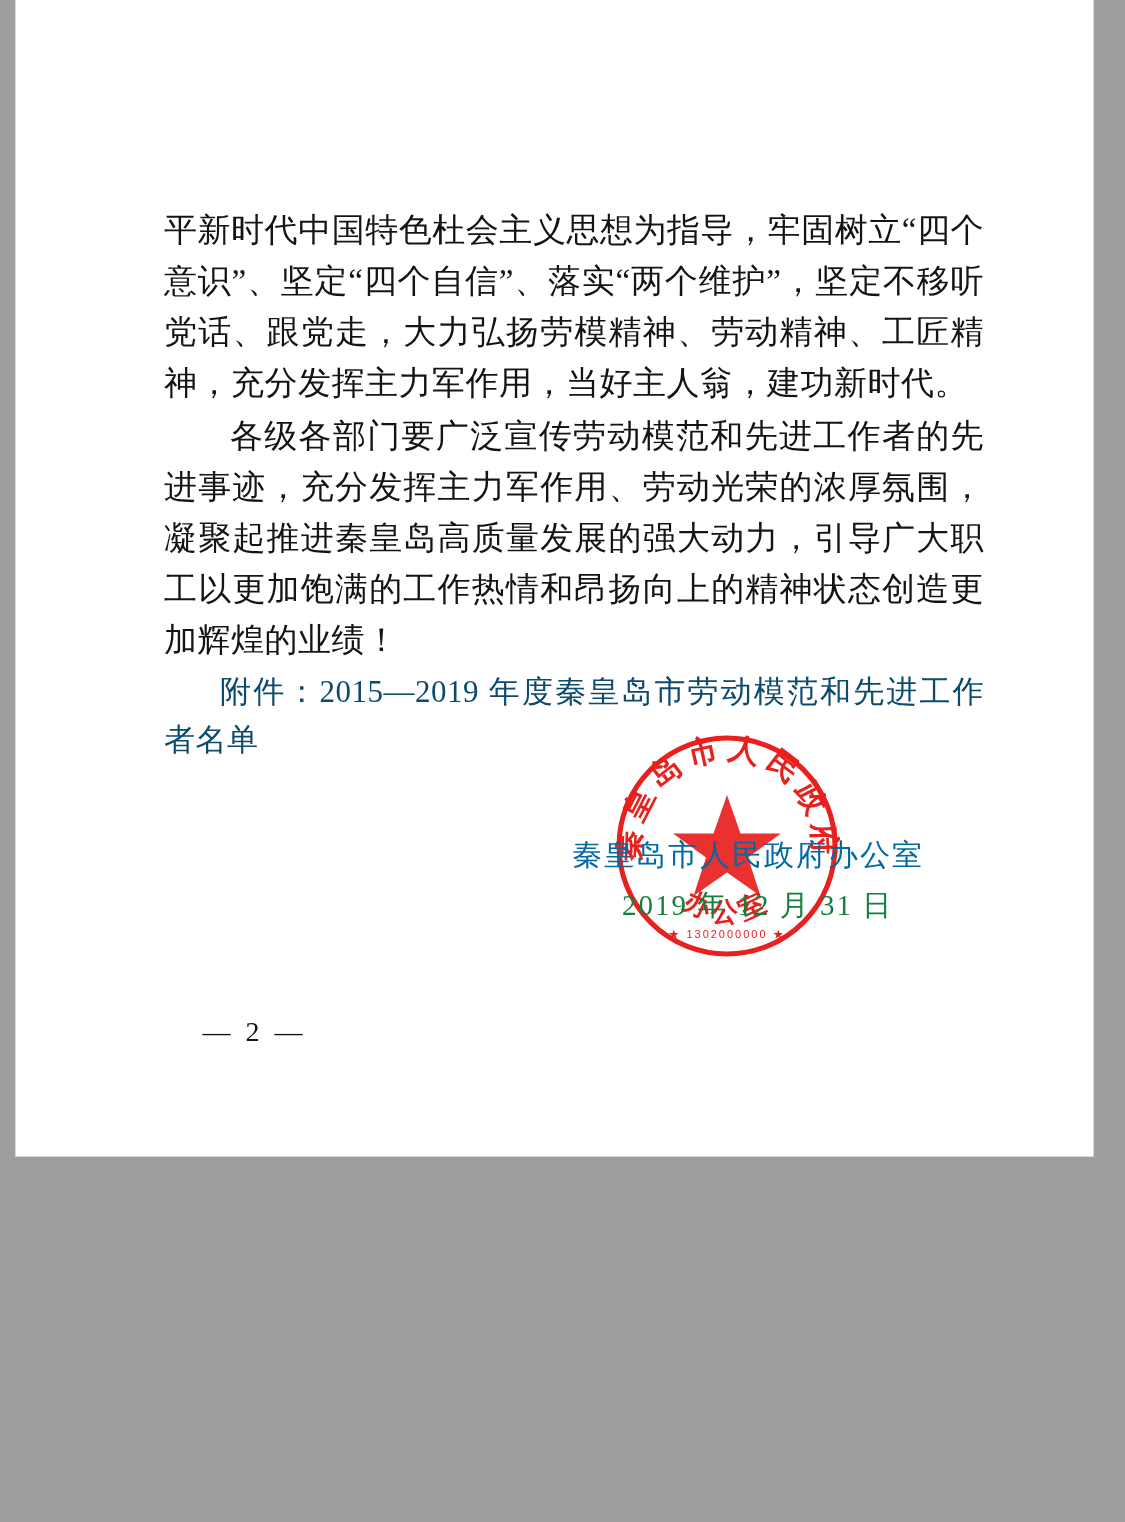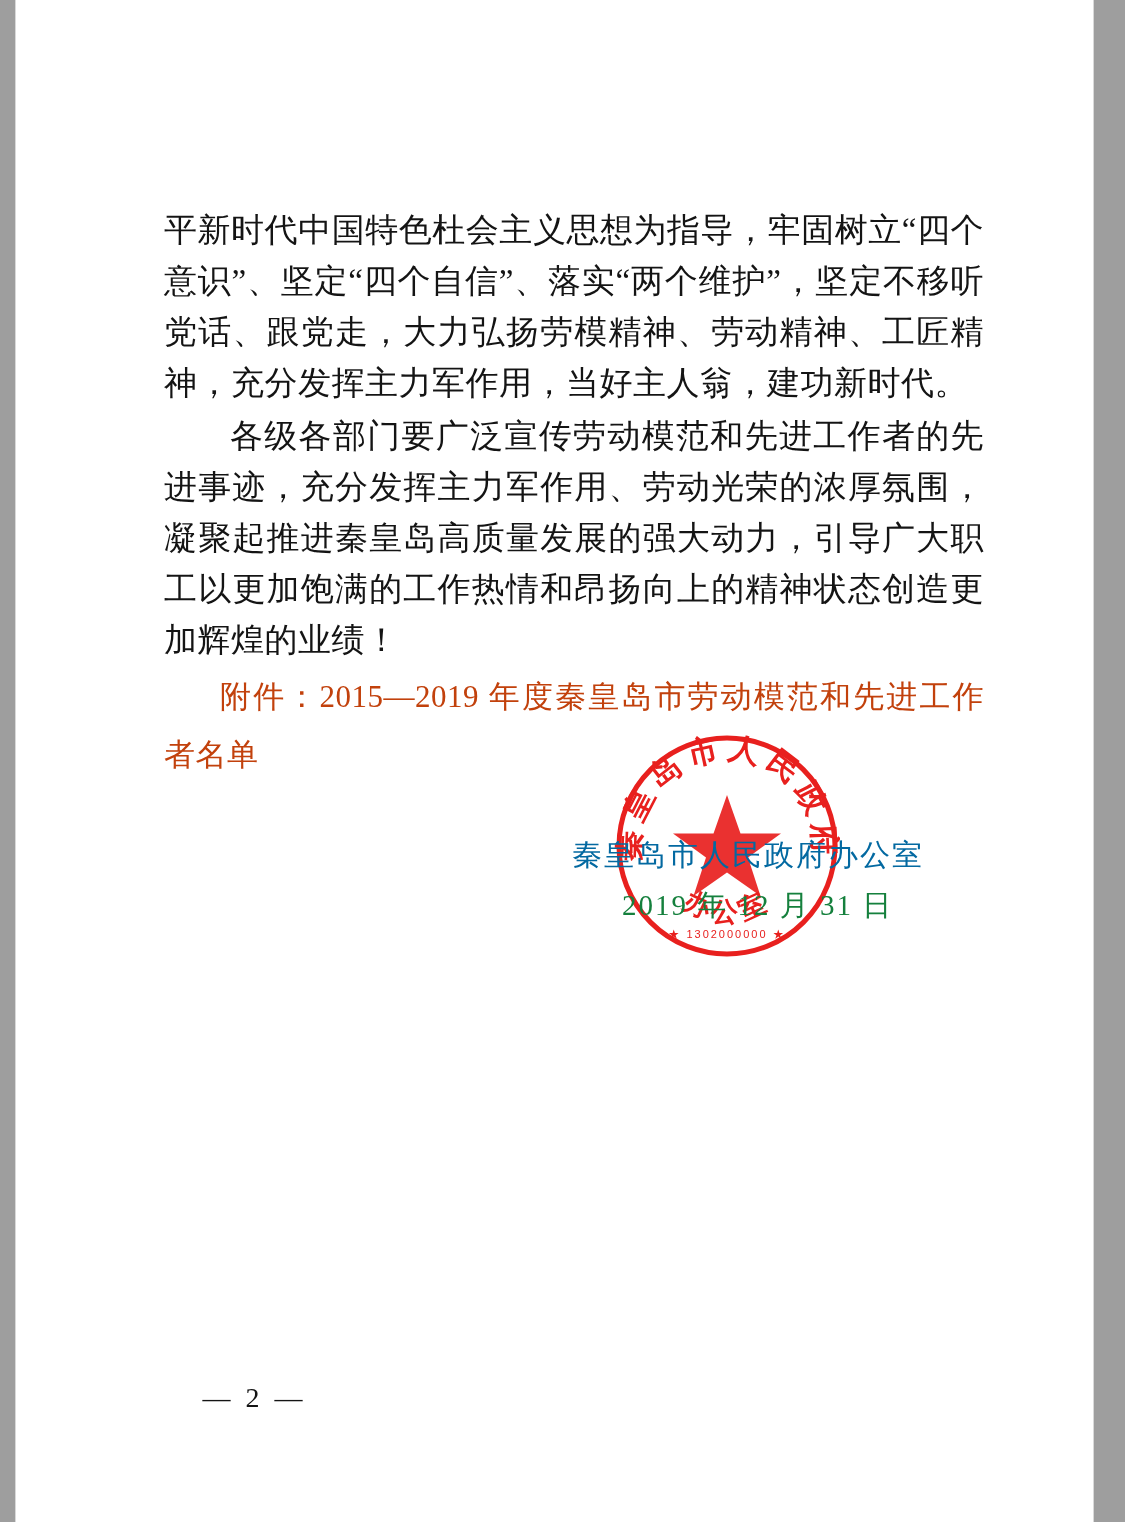--- a/index.html
+++ b/index.html
@@ -11,21 +11,21 @@
     width: 1125px;
     height: 1522px;
     overflow: hidden;
     font-family: "Liberation Serif", "DejaVu Serif", serif;
   }
   .page {
     position: absolute;
     left: 16px;
     top: 0px;
     width: 1077px;
-    height: 1522px;
+    height: 1156px;
     background: #ffffff;
     box-shadow: 0 0 0 1px #d9d9d9;
   }
   .doc-body {
     position: absolute;
     left: 148px;
     top: 205px;
     width: 820px;
   }
   .para {
@@ -39,23 +39,23 @@
   }
   .para + .para {
     margin-top: 2px;
   }
   .indent {
     text-indent: 66px;
   }
   .attachment {
     margin-top: 48px;
     font-size: 31px;
-    line-height: 58px;
+    line-height: 48px;
     text-indent: 56px;
-    color: #c2410c;
+    color: #0c4a6e;
   }
   .signature-block {
     position: absolute;
     left: 556px;
     top: 830px;
     width: 400px;
     text-align: left;
     z-index: 3;
   }
   .sig-line {

